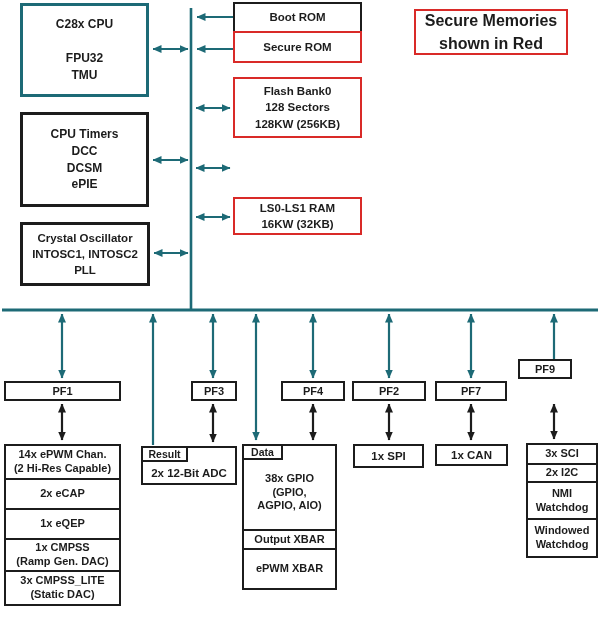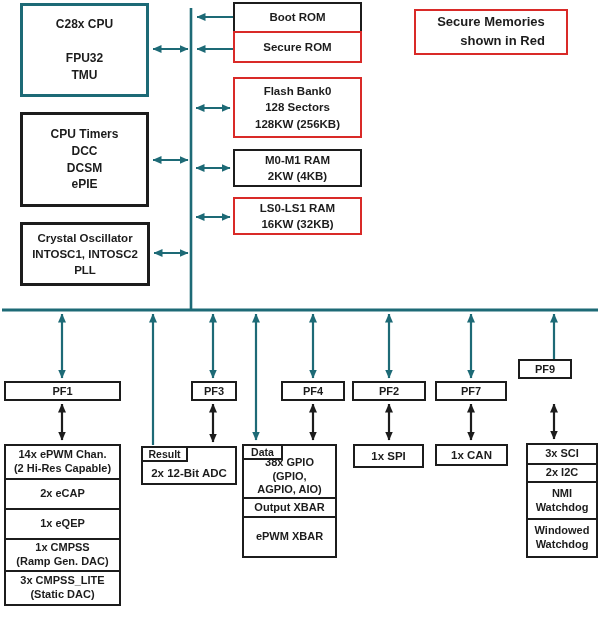--- a/index.html
+++ b/index.html
@@ -5,21 +5,21 @@
   html,body{margin:0;padding:0;background:#fff;}
   .canvas{position:relative;width:600px;height:618px;background:#fff;overflow:hidden;
           font-family:"Liberation Sans",sans-serif;color:#1c1c1c;}
   svg.wires{position:absolute;left:0;top:0;z-index:1;}
   .bx{position:absolute;box-sizing:border-box;background:#fff;border:2.5px solid #1c1c1c;
       display:flex;align-items:center;justify-content:center;text-align:center;
       white-space:pre-line;font-weight:bold;font-size:11.5px;line-height:1.4;z-index:2;}
   .b3{border-width:3px;}
   .teal{border-color:#1d6a76;text-align:center;}
   .red{border-color:#d92a28;}
-  .legend{font-size:13px;line-height:1.45;text-align:right;}
+  .legend{font-size:16px;line-height:1.45;}
   .pf{height:20px;font-size:11px;line-height:1;}
   .stack{position:absolute;z-index:2;}
   .row{box-sizing:border-box;border:2.5px solid #1c1c1c;margin-top:-2.5px;background:#fff;
        display:flex;align-items:center;justify-content:center;text-align:center;
        white-space:pre-line;font-weight:bold;font-size:11px;line-height:1.25;}
   .row:first-child{margin-top:0;}
   .tab{position:absolute;box-sizing:border-box;background:#fff;border:2px solid #1c1c1c;
        display:flex;align-items:center;justify-content:center;font-weight:bold;
        font-size:10.5px;line-height:1;z-index:3;}
   .padtop{padding-top:16px;}
@@ -78,22 +78,20 @@
 ePIE</div>
   <div class="bx b3" style="left:20px;top:222px;width:130px;height:64px;">Crystal Oscillator
 INTOSC1, INTOSC2
 PLL</div>
 
   <div class="bx" style="left:233px;top:2px;width:129px;height:31px;">Boot ROM</div>
   <div class="bx red" style="left:233px;top:31px;width:129px;height:32px;">Secure ROM</div>
   <div class="bx red" style="left:233px;top:77px;width:129px;height:61px;">Flash Bank0
 128 Sectors
 128KW (256KB)</div>
-  <div class="bx" style="left:233px;top:149px;width:129px;height:38px;">M0-M1 RAM
-2KW (4KB)</div>
   <div class="bx red" style="left:233px;top:197px;width:129px;height:38px;">LS0-LS1 RAM
 16KW (32KB)</div>
 
   <div class="bx red legend" style="left:414px;top:9px;width:154px;height:46px;">Secure Memories
 shown in Red</div>
 
   <div class="bx pf" style="left:4px;top:381px;width:117px;">PF1</div>
   <div class="bx pf" style="left:191px;top:381px;width:46px;">PF3</div>
   <div class="bx pf" style="left:281px;top:381px;width:64px;">PF4</div>
   <div class="bx pf" style="left:352px;top:381px;width:74px;">PF2</div>
@@ -108,21 +106,21 @@
     <div class="row" style="height:35px;">1x CMPSS
 (Ramp Gen. DAC)</div>
     <div class="row" style="height:36px;">3x CMPSS_LITE
 (Static DAC)</div>
   </div>
 
   <div class="bx padtop" style="left:141px;top:446px;width:96px;height:39px;">2x 12-Bit ADC</div>
   <div class="tab" style="left:141px;top:446px;width:47px;height:16px;">Result</div>
 
   <div class="stack" style="left:242px;top:444px;width:95px;">
-    <div class="row" style="height:55px;padding-top:10px;box-sizing:border-box;">38x GPIO
+    <div class="row" style="height:87px;padding-top:10px;box-sizing:border-box;">38x GPIO
 (GPIO,
 AGPIO, AIO)</div>
     <div class="row" style="height:22px;">Output XBAR</div>
     <div class="row" style="height:42px;">ePWM XBAR</div>
   </div>
   <div class="tab" style="left:242px;top:444px;width:41px;height:16px;">Data</div>
 
   <div class="bx" style="left:353px;top:444px;width:71px;height:24px;">1x SPI</div>
   <div class="bx" style="left:435px;top:444px;width:73px;height:22px;">1x CAN</div>
 

